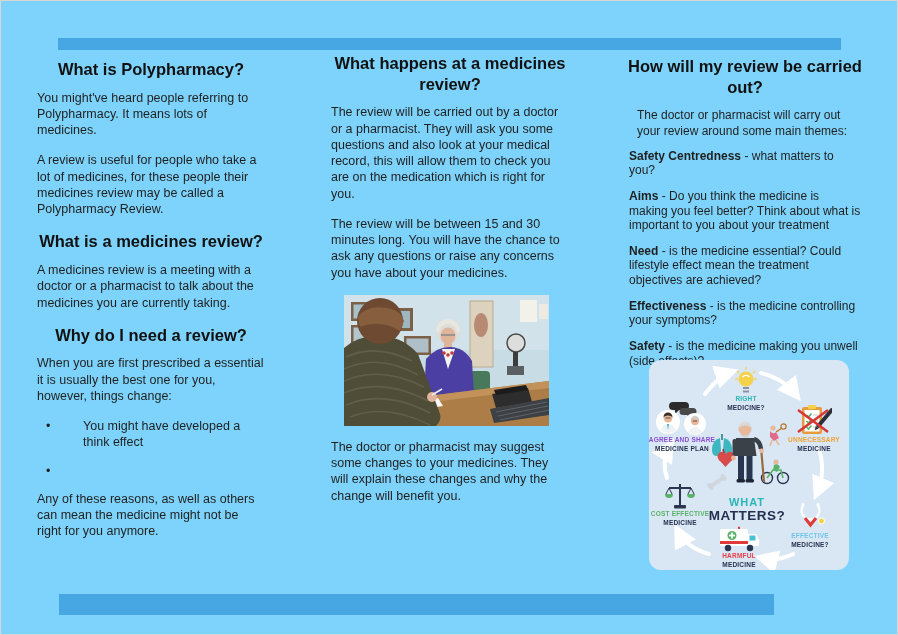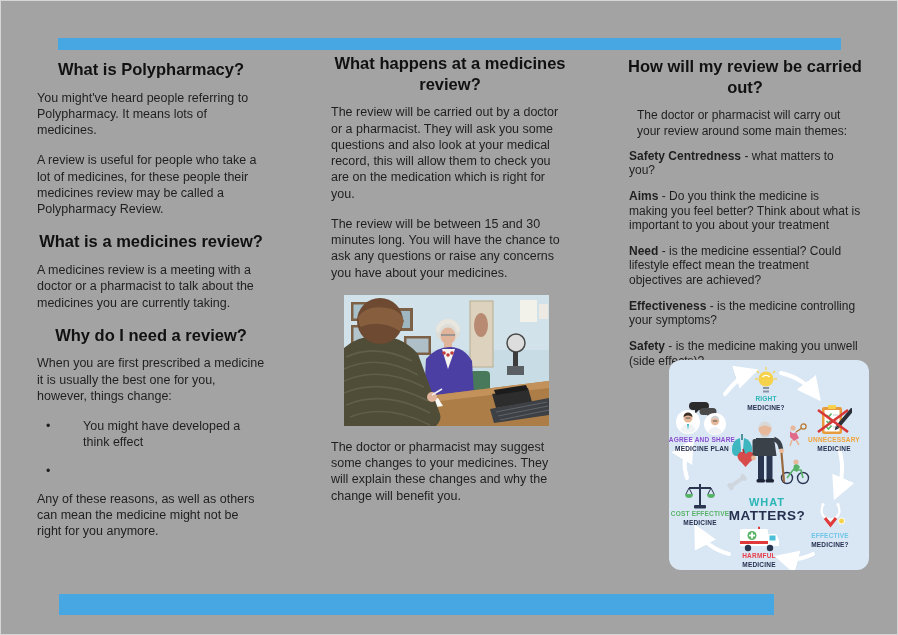--- a/index.html
+++ b/index.html
@@ -1,20 +1,20 @@
 <!DOCTYPE html>
 <html><head>
 <meta charset="utf-8">
 <style>
   * { box-sizing: border-box; }
   html, body { margin: 0; padding: 0; background: #ffffff; }
   .page {
     position: relative;
     width: 898px; height: 635px;
-    background: #a3a3a3;
+    background: #7dd3fc;
     border: 1px solid #d6d6d6;
     font-family: "Liberation Sans", sans-serif;
     color: #1f1f1f;
     overflow: hidden;
   }
   .bar { position: absolute; background: #46a7e3; }
   .top-bar { left: 57px; top: 37px; width: 783px; height: 12px; }
   .bottom-bar { left: 58px; top: 593px; width: 715px; height: 21px; }
 
   .col { position: absolute; }
@@ -38,21 +38,21 @@
   .bullet .marker { flex: 0 0 46px; padding-left: 9px; }
   .bullet .btext { flex: 1; }
 
   .col-right .intro { font-size: 12px; line-height: 1.35; margin: 0 8px 9px; }
   .col-right .theme { font-size: 12px; line-height: 1.22; margin: 0 0 11px; }
 
   .photo-wrap { margin: 2px 0 13px 13px; width: 205px; height: 131px; }
 
   
   .infographic {
-    position: absolute; left: 668px; top: 359px;
+    position: absolute; left: 648px; top: 359px;
     width: 200px; height: 210px;
     background: #d9e6f4; border-radius: 12px;
   }
   .ig-arrows { position: absolute; left: 0; top: 0; }
   .ig-node {
     position: absolute; display: flex; flex-direction: column;
     align-items: center; transform: translateX(-50%); width: 74px;
   }
   .ig-l1, .ig-l2 {
     font-size: 6.5px; font-weight: bold; text-align: center;
@@ -84,21 +84,21 @@
   <div class="bar top-bar"></div>
   <div class="bar bottom-bar"></div>
 
   <div class="col col-left">
     <div class="h">What is Polypharmacy?</div>
     <p>You might've heard people referring to Polypharmacy. It means lots of medicines.</p>
     <p>A review is useful for people who take a lot of medicines, for these people their medicines review may be called a Polypharmacy Review.</p>
     <div class="h h-gap">What is a medicines review?</div>
     <p>A medicines review is a meeting with a doctor or a pharmacist to talk about the medicines you are currently taking.</p>
     <div class="h h-gap">Why do I need a review?</div>
-    <p>When you are first prescribed a medicine it is usually the best one for you, however, things change:</p>
+    <p>When you are first prescribed a essential it is usually the best one for you, however, things change:</p>
     <div class="bullet">
       <span class="marker">•</span>
       <span class="btext">You might have developed a think effect</span>
     </div>
     <div class="bullet">
       <span class="marker">•</span>
     </div>
     <p>Any of these reasons, as well as others can mean the medicine might not be right for you anymore.</p>
   </div>
 

